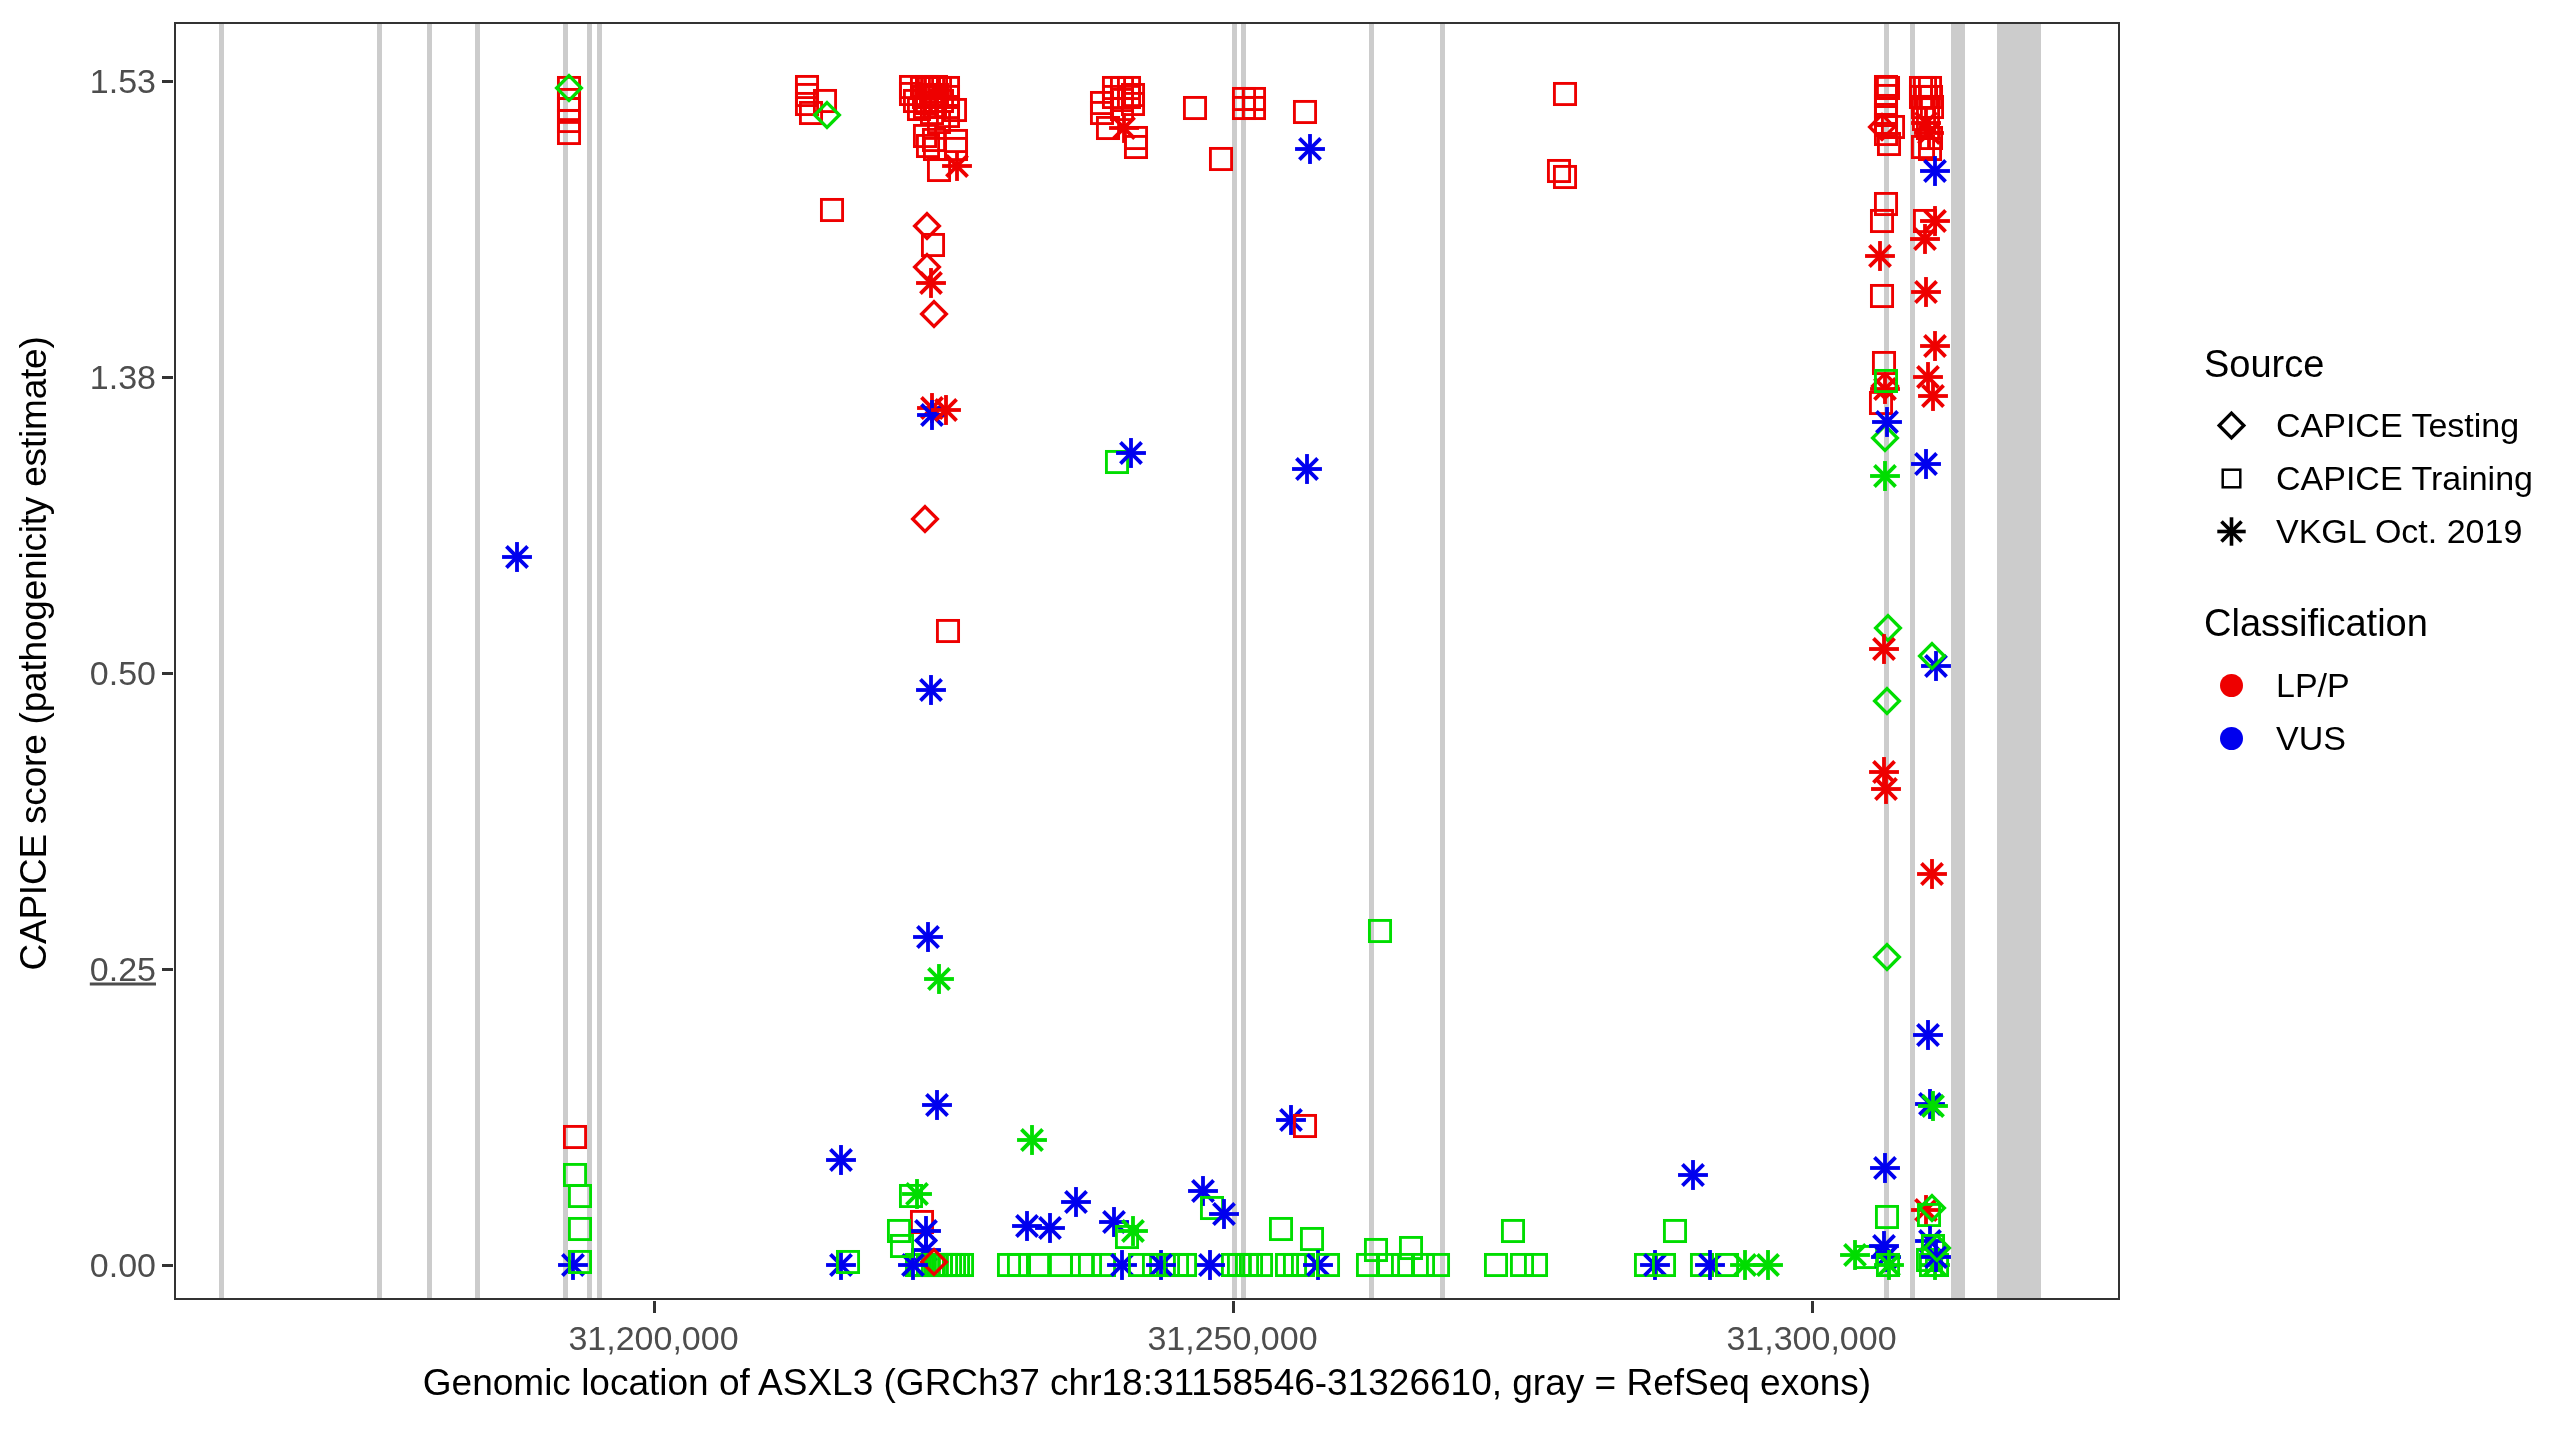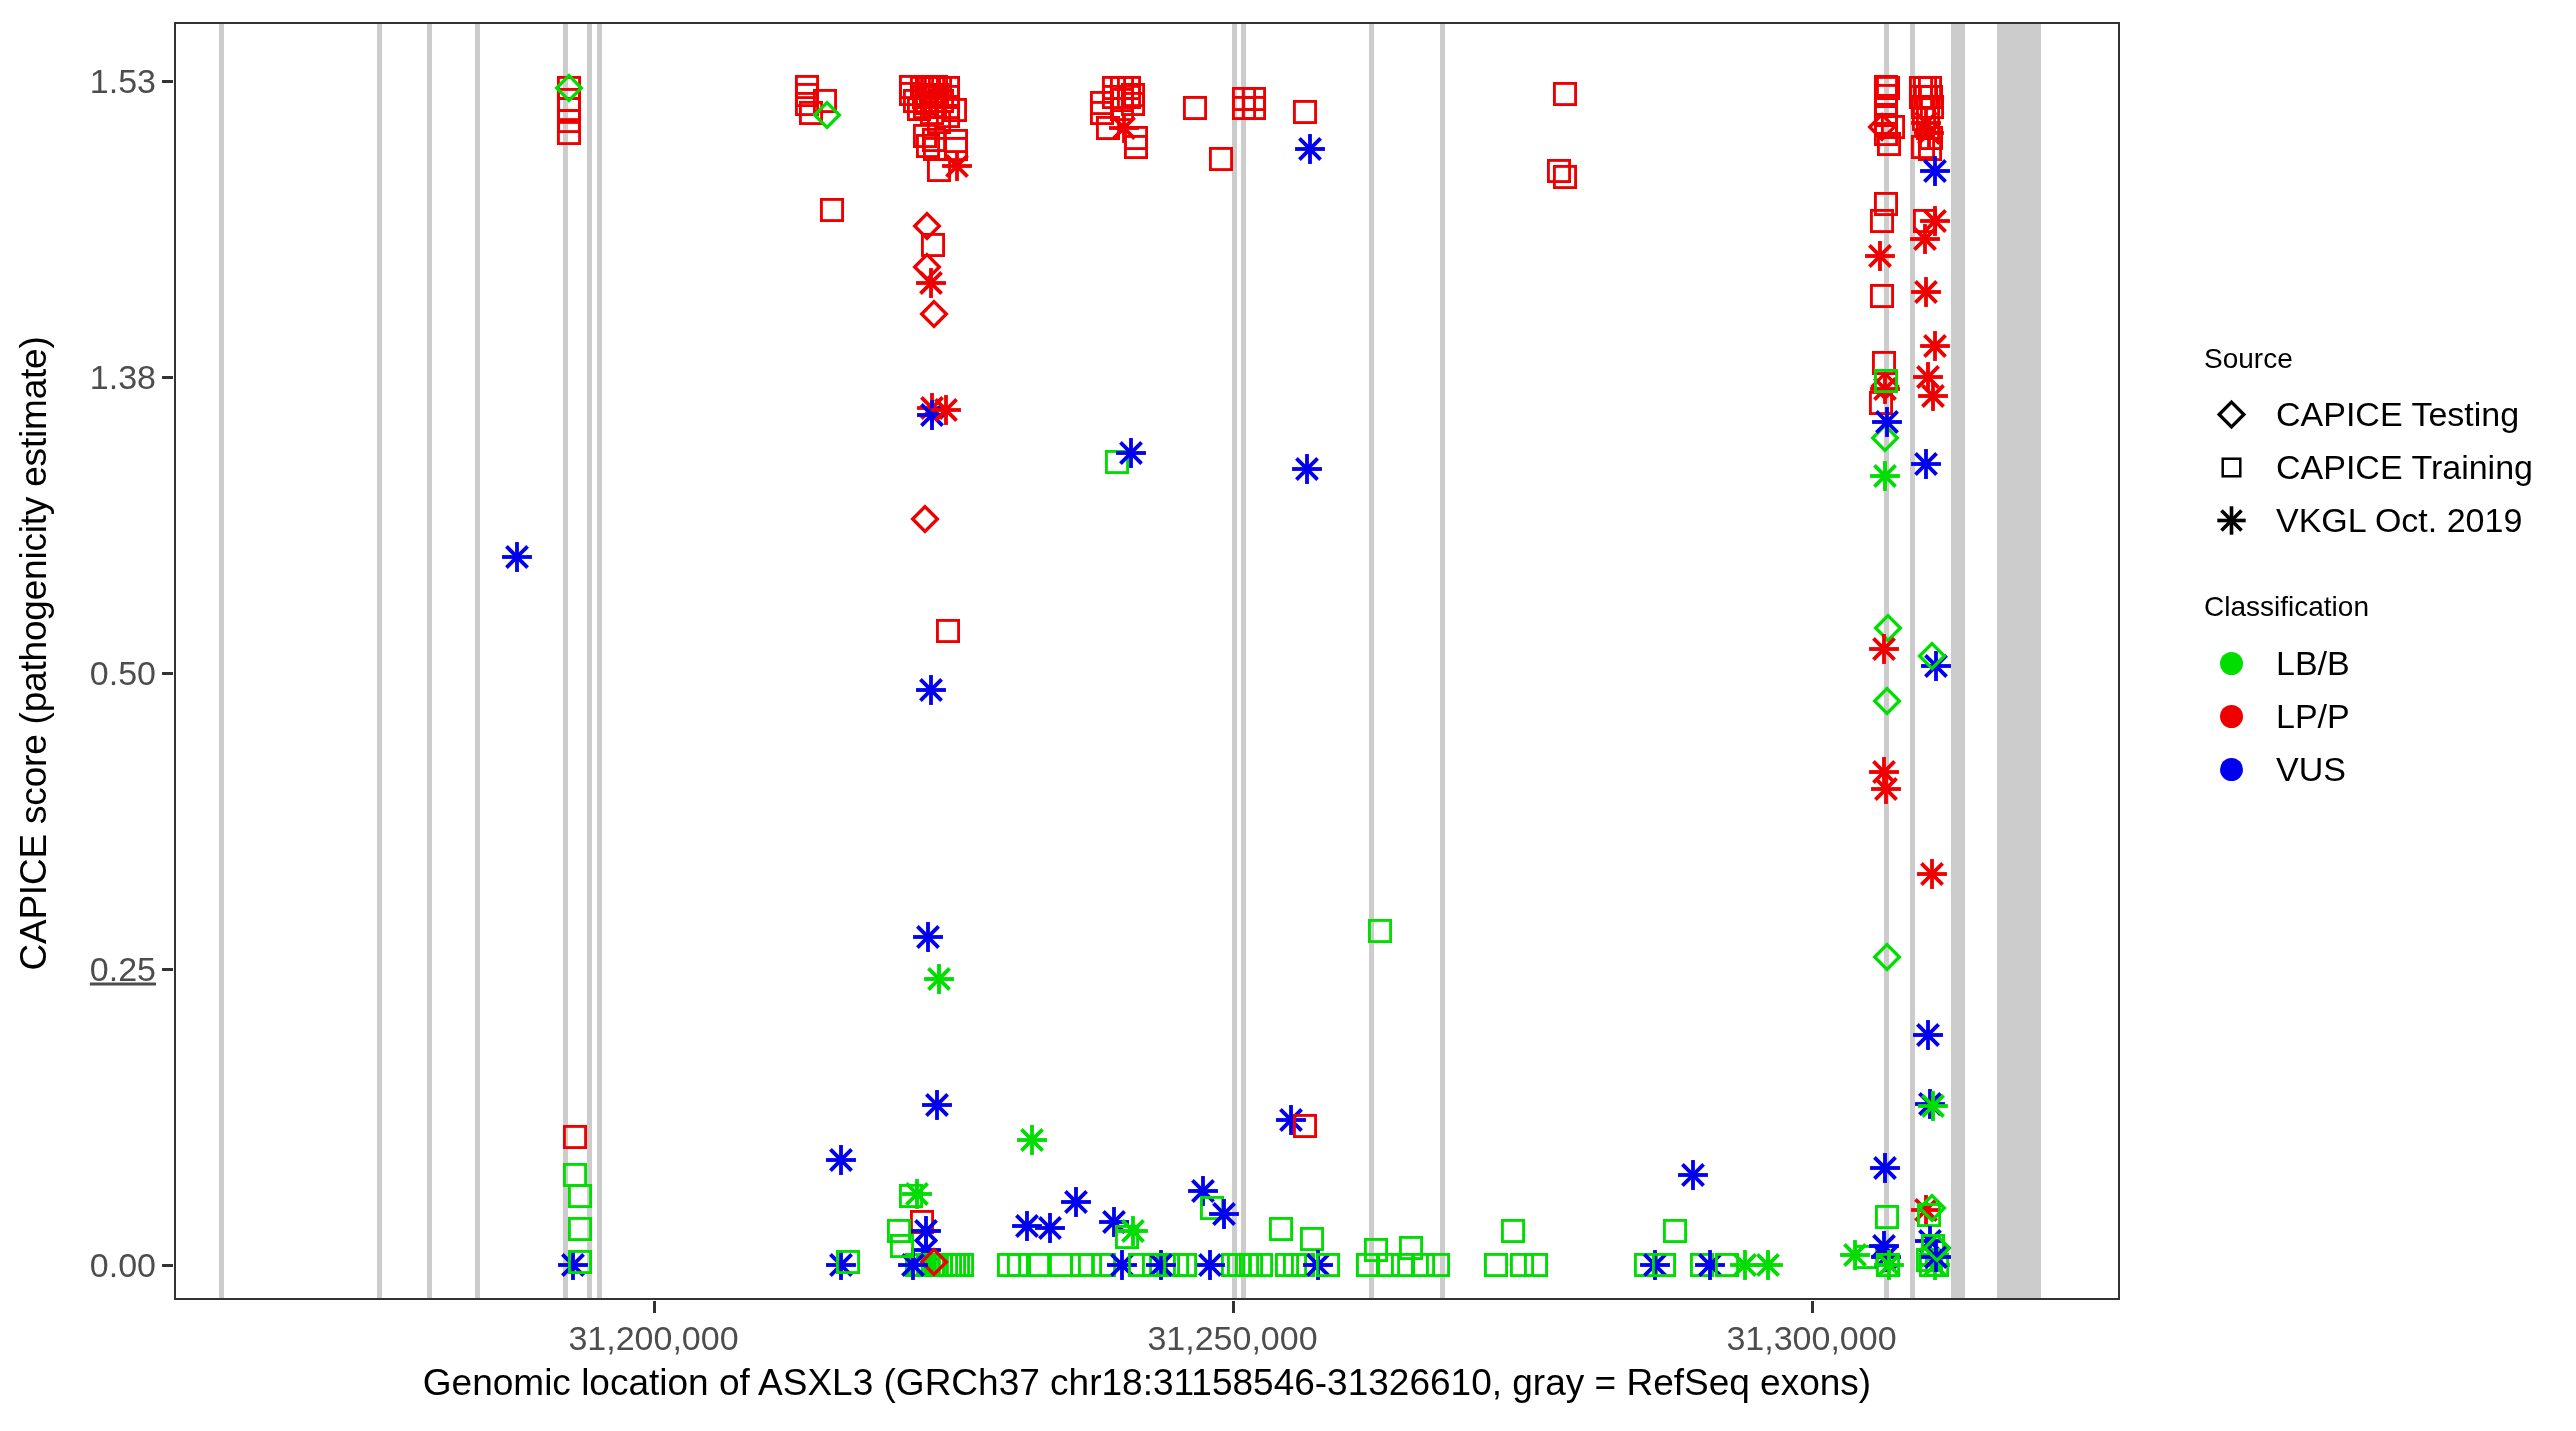--- a/index.html
+++ b/index.html
@@ -120,21 +120,21 @@
   .pt svg { display: block; overflow: visible; }
 
   
   #legend {
     position: absolute;
     left: 2204px;
     top: 343px;
     width: 363px;
   }
   .legend-title {
-    font-size: 28px;
+    font-size: 38px;
     color: #000000;
     margin: 0 0 13.4px 0;
     white-space: nowrap;
   }
   .legend-block { margin-bottom: 44px; }
   .legend-row {
     display: flex;
     align-items: center;
     height: 53px;
   }
@@ -1746,28 +1746,20 @@
             <span class="legend-label">VKGL Oct. 2019</span>
           </div>
         </div>
     </div>
     <div class="legend-block">
       <div class="legend-title">Classification</div>
       <div id="legend-colors">
           <div class="legend-row">
             <span class="legend-key">
               <svg width="25" height="25" viewBox="0 0 26 26">
-      <circle cx="13" cy="13" r="11.96" fill="#00dd00"></circle>
-              </svg>
-            </span>
-            <span class="legend-label">LB/B</span>
-          </div>
-          <div class="legend-row">
-            <span class="legend-key">
-              <svg width="25" height="25" viewBox="0 0 26 26">
       <circle cx="13" cy="13" r="11.96" fill="#ee0000"></circle>
               </svg>
             </span>
             <span class="legend-label">LP/P</span>
           </div>
           <div class="legend-row">
             <span class="legend-key">
               <svg width="25" height="25" viewBox="0 0 26 26">
       <circle cx="13" cy="13" r="11.96" fill="#0000ee"></circle>
               </svg>

